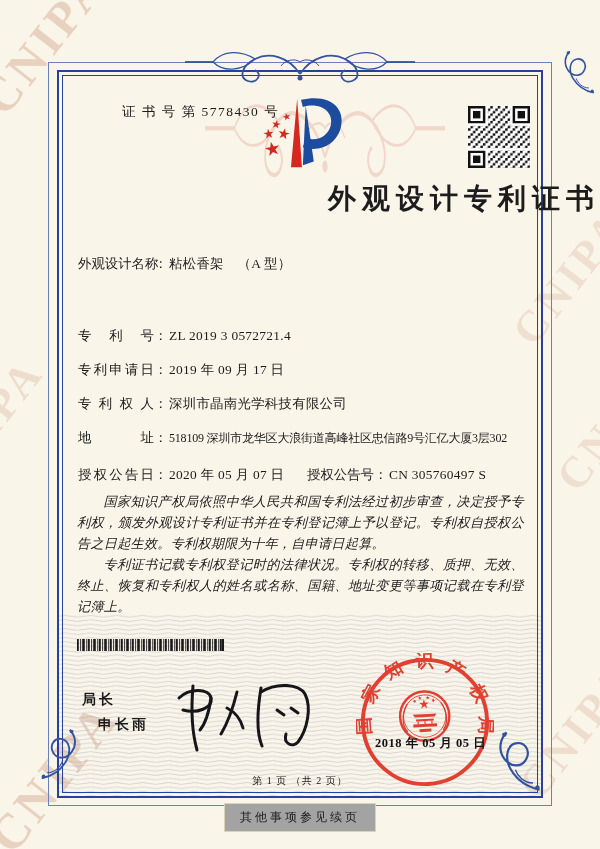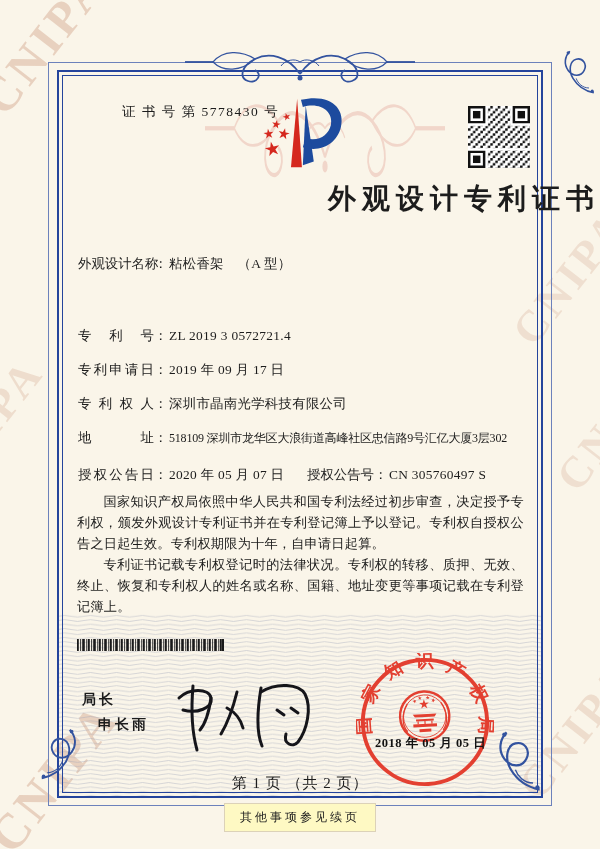--- a/index.html
+++ b/index.html
@@ -31,35 +31,35 @@
   .logo{position:absolute;left:243px;top:92px;z-index:4;}
   .qr{position:absolute;left:468px;top:106px;z-index:4;}
   .title{position:absolute;left:0;top:180px;width:100%;text-align:right;font-size:28px;font-weight:bold;
          letter-spacing:6px;z-index:4;}
   .field-row{position:absolute;left:78px;width:448px;font-size:13.4px;z-index:4;white-space:nowrap;}
   .flabel{display:inline-block;width:76px;text-align:justify;text-align-last:justify;vertical-align:bottom;}
   .fcolon{display:inline-block;width:15px;}
   .fvalue{letter-spacing:.3px;}
   .fvalue.small{font-size:12px;letter-spacing:-.2px;}
   .grant-no-group{position:absolute;left:229px;top:0;}
-  .body-text{position:absolute;left:77px;top:491px;width:447px;z-index:4;}
+  .body-text{position:absolute;left:77px;top:491px;width:447px;z-index:4;font-style:italic;}
   .body-text p{margin:0;font-size:13.2px;line-height:21px;text-indent:2em;text-align:justify;letter-spacing:.2px;}
   .barcode{position:absolute;left:77px;top:639px;z-index:4;}
   .signer-title{position:absolute;left:82px;top:691px;font:bold 14px "Liberation Sans","DejaVu Sans",sans-serif;
                 letter-spacing:3px;z-index:4;}
   .signer-name{position:absolute;left:98px;top:716px;font:bold 14px "Liberation Sans","DejaVu Sans",sans-serif;
                letter-spacing:3px;z-index:4;}
   .signature{position:absolute;left:165px;top:664px;z-index:4;}
   .seal{position:absolute;left:356px;top:653px;z-index:5;}
   .seal-date{position:absolute;left:375px;top:735px;font-size:12.5px;font-weight:bold;color:#121212;
              letter-spacing:.5px;white-space:nowrap;z-index:6;}
-  .page-indicator{position:absolute;left:0;top:774px;width:100%;text-align:center;font-size:15px;
+  .page-indicator{position:absolute;left:0;top:774px;width:100%;text-align:center;font-size:10px;
                   letter-spacing:1px;z-index:4;}
   .note-box{position:absolute;left:50%;top:803px;transform:translateX(-50%);padding:5px 15px;
-            background:#fef9c3;border:1px solid #dcd2b8;font-size:12px;letter-spacing:3px;z-index:4;white-space:nowrap;}
+            background:#a3a3a3;border:1px solid #dcd2b8;font-size:12px;letter-spacing:3px;z-index:4;white-space:nowrap;}
 </style>
 </head>
 <body>
 
 <div class="page">
 
   <svg width="0" height="0" style="position:absolute" aria-hidden="true">
     <defs>
       <path id="st" d="M0,-10 L2.25,-3.09 L9.51,-3.09 L3.63,1.18 L5.88,8.09 L0,3.82 L-5.88,8.09 L-3.63,1.18 L-9.51,-3.09 L-2.25,-3.09 Z"></path>
       <g id="curl" fill="none" stroke="currentColor" stroke-width="2">

